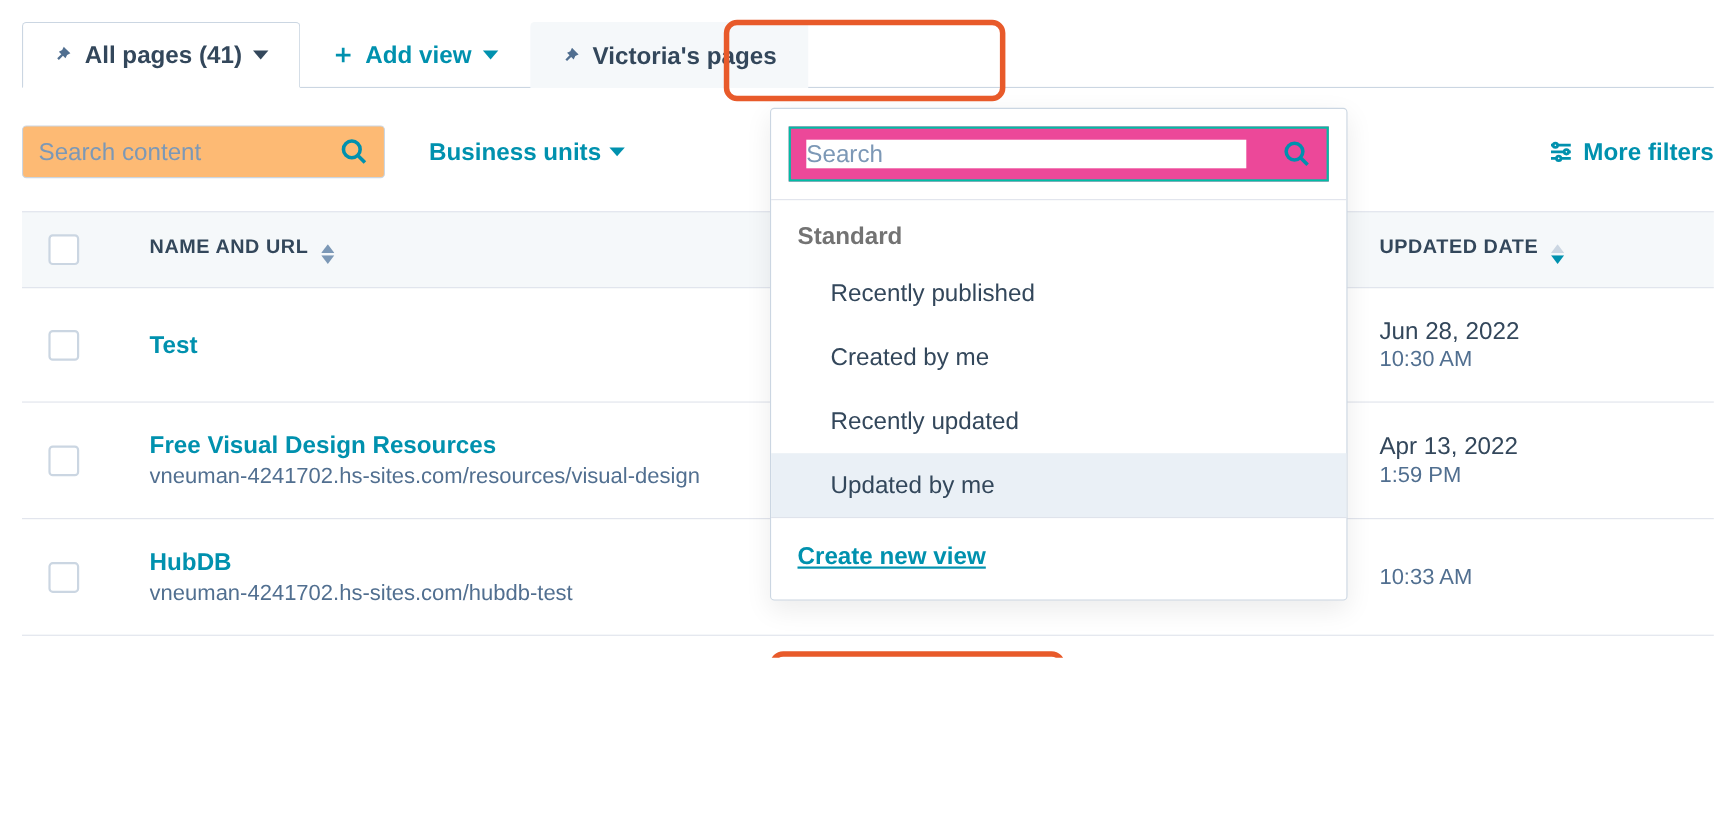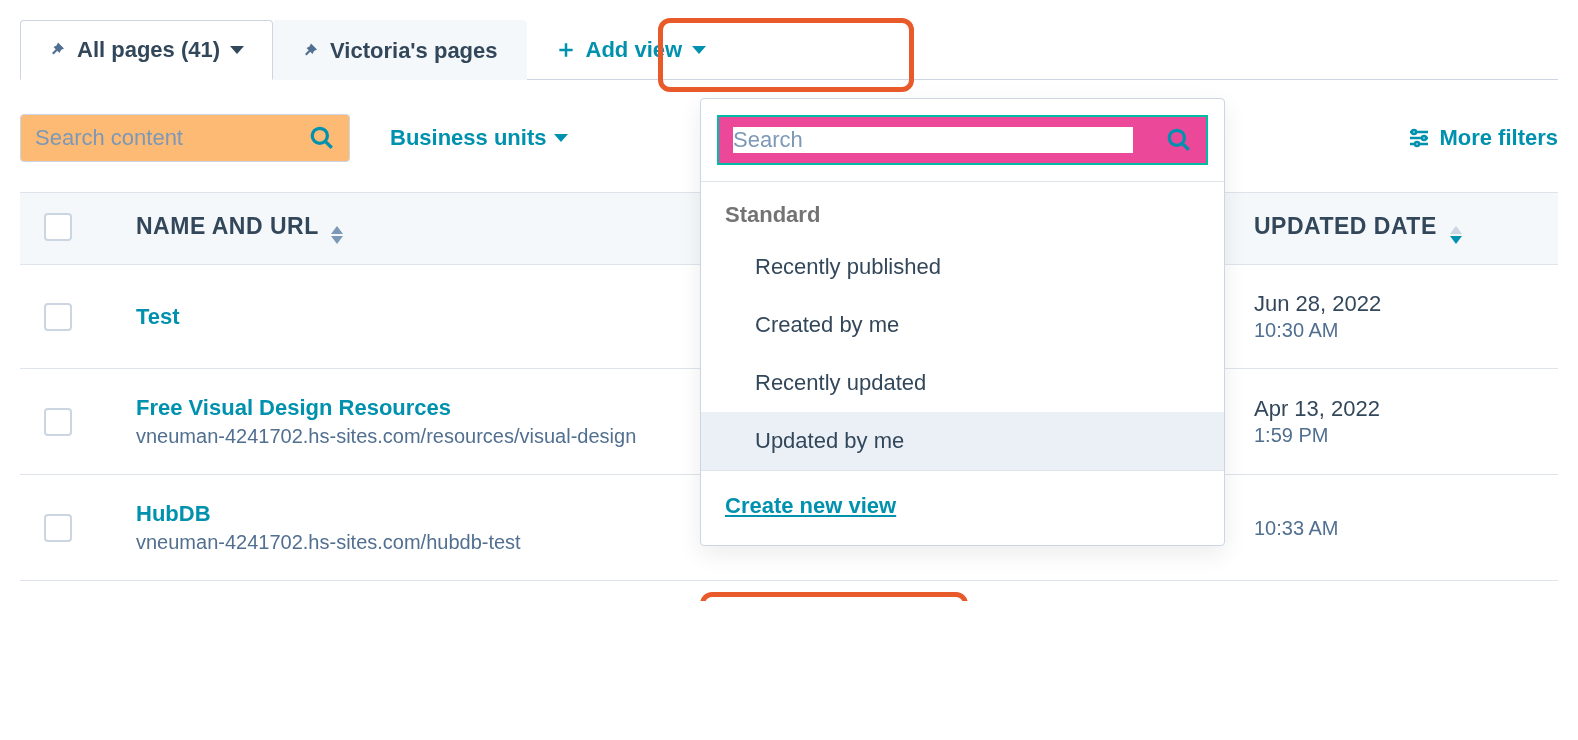--- a/index.html
+++ b/index.html
@@ -81,26 +81,26 @@
     color: #0091ae;
     font-size: 22px;
     font-weight: 600;
     cursor: pointer;
   }
   .spacer { flex: 1; }
 
   
   .table-header {
     display: flex;
-    align-items: flex-start;
+    align-items: center;
     background: #f5f8fa;
     border-top: 1px solid #dfe3eb;
     border-bottom: 1px solid #dfe3eb;
     padding: 20px 24px;
-    font-size: 23px;
+    font-size: 18px;
     font-weight: 700;
     color: #33475b;
     letter-spacing: 0.5px;
   }
   .table-row {
     display: flex;
     align-items: center;
     border-bottom: 1px solid #dfe3eb;
     padding: 26px 24px;
   }
@@ -204,36 +204,36 @@
   <div class="tabs">
     <div class="tab active">
       <span class="pin-icon">
         <svg width="18" height="18" viewBox="0 0 24 24" fill="currentColor">
             <path d="M14 4l6 6-4 2-2 4-3-3-5 5-2-2 5-5-3-3 4-2 2-4z"></path>
           </svg>
       </span>
       <span><span>All pages</span> <span>(41)</span></span>
       <span class="caret"></span>
     </div>
+    <div class="tab add-view">
+      <span class="plus-icon">
+        <svg width="20" height="20" viewBox="0 0 24 24" fill="none" stroke="currentColor" stroke-width="3">
+            <path d="M12 4v16M4 12h16"></path>
+          </svg>
+      </span>
+      <span>Add view</span>
+      <span class="caret"></span>
+    </div>
     <div class="tab">
       <span class="pin-icon">
         <svg width="18" height="18" viewBox="0 0 24 24" fill="currentColor">
             <path d="M14 4l6 6-4 2-2 4-3-3-5 5-2-2 5-5-3-3 4-2 2-4z"></path>
           </svg>
       </span>
       <span>Victoria's pages</span>
-    </div>
-    <div class="tab add-view">
-      <span class="plus-icon">
-        <svg width="20" height="20" viewBox="0 0 24 24" fill="none" stroke="currentColor" stroke-width="3">
-            <path d="M12 4v16M4 12h16"></path>
-          </svg>
-      </span>
-      <span>Add view</span>
-      <span class="caret"></span>
     </div>
   </div>
 
   <div class="highlight-ring" style="top:18px; left:658px; width:256px; height:74px;"></div>
 
   <div class="toolbar">
     <div class="search-box">
       <input type="text" placeholder="Search content" style="">
       <span class="search-glass">
         <svg width="26" height="26" viewBox="0 0 24 24" fill="none" stroke="currentColor" stroke-width="3">

